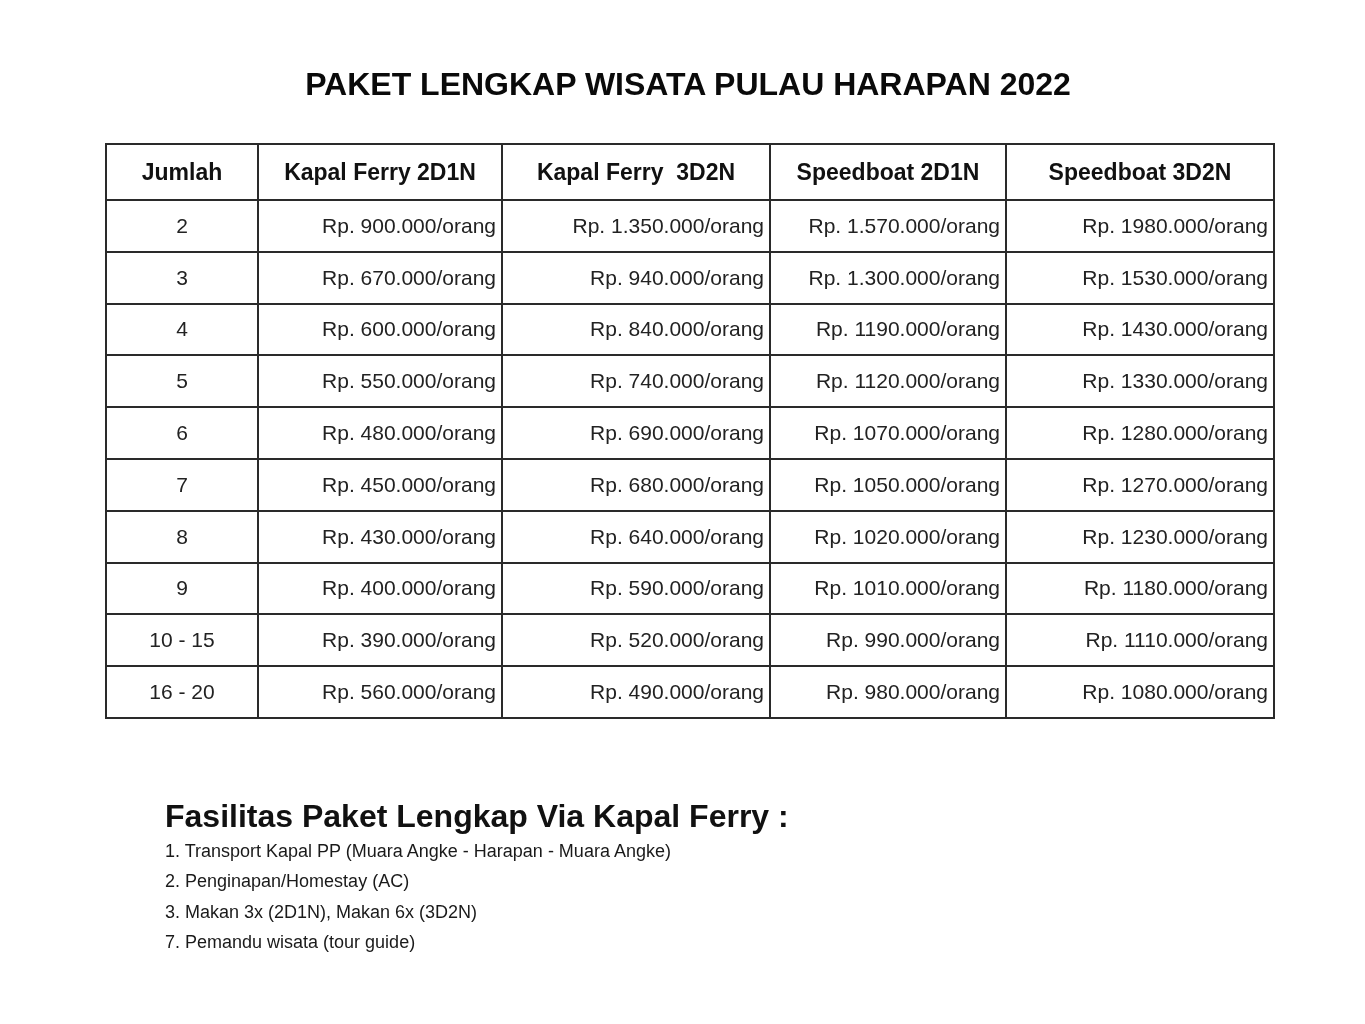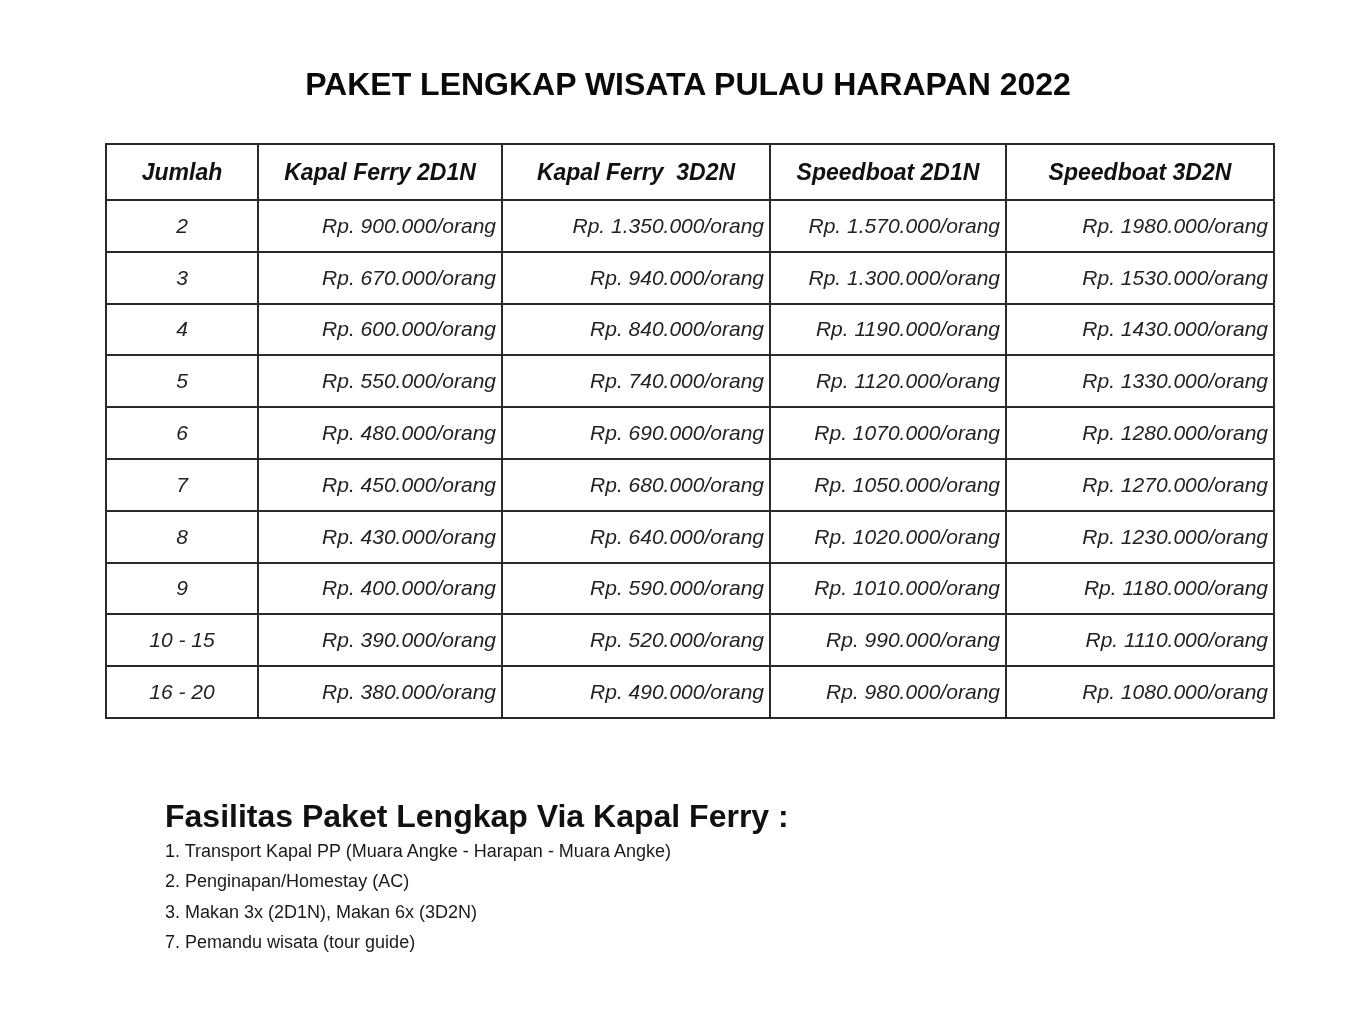--- a/index.html
+++ b/index.html
@@ -31,21 +31,20 @@
       left: 105px;
       top: 143px;
       border-collapse: collapse;
       table-layout: fixed;
     }
     table.price-table th,
     table.price-table td {
       border: 2px solid #2a2a2a;
       padding: 0 6px;
       box-sizing: border-box;
-      font-style: italic;
     }
     table.price-table th {
       height: 56px;
       font-size: 23px;
       font-weight: bold;
       text-align: center;
       color: #111;
     }
     table.price-table td {
       height: 51.8px;
@@ -167,21 +166,21 @@
       </tr>
       <tr>
         <td class="qty">10 - 15</td>
         <td class="price">Rp. 390.000/orang</td>
         <td class="price">Rp. 520.000/orang</td>
         <td class="price">Rp. 990.000/orang</td>
         <td class="price">Rp. 1110.000/orang</td>
       </tr>
       <tr>
         <td class="qty">16 - 20</td>
-        <td class="price">Rp. 380.000/orang</td>
+        <td class="price">Rp. 560.000/orang</td>
         <td class="price">Rp. 490.000/orang</td>
         <td class="price">Rp. 980.000/orang</td>
         <td class="price">Rp. 1080.000/orang</td>
       </tr>
     </tbody>
 </table>
 
 <div class="facilities">
   <div class="fac-title">Fasilitas Paket Lengkap Via Kapal Ferry :</div>
   <div id="fac-list">

